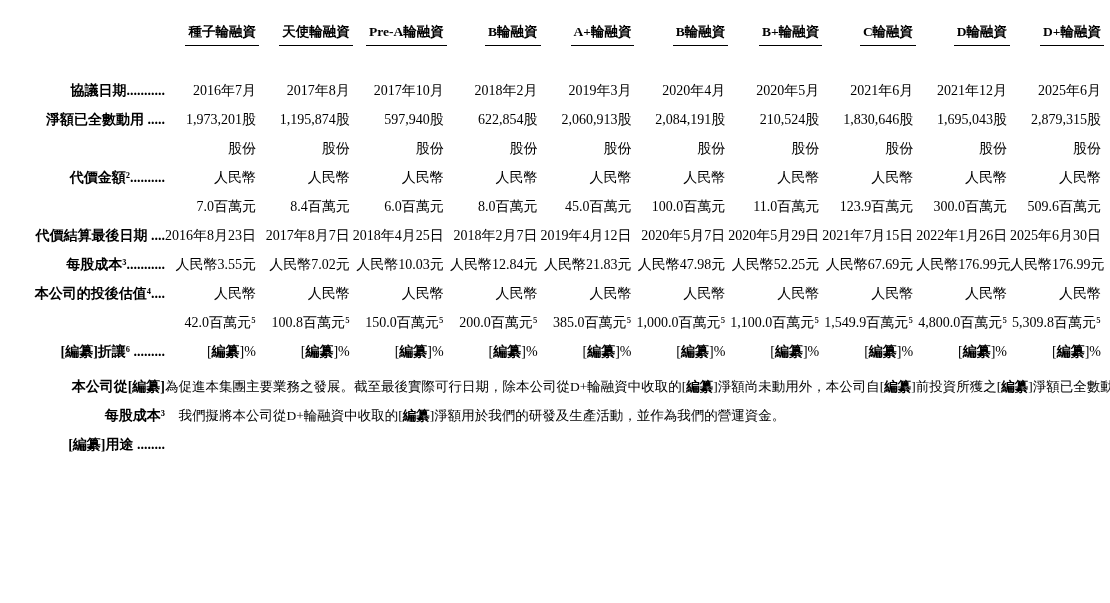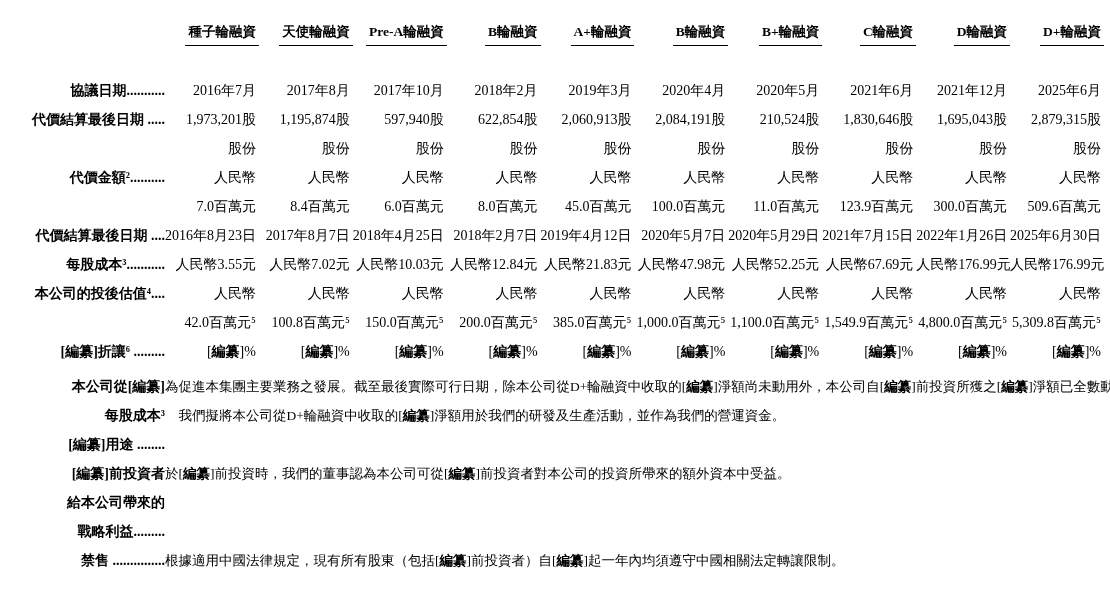--- a/index.html
+++ b/index.html
@@ -131,21 +131,21 @@
             <div class="cl">2021年6月</div>
           </td>
           <td class="cell">
             <div class="cl">2021年12月</div>
           </td>
           <td class="cell">
             <div class="cl">2025年6月</div>
           </td>
         </tr>
         <tr class="datarow">
-          <th class="rowlbl">代價結算最後日期 .....</th>
+          <th class="rowlbl">淨額已全數動用 .....</th>
           <td class="cell">
             <div class="cl">1,973,201股</div>
             <div class="cl">股份</div>
           </td>
           <td class="cell">
             <div class="cl">1,195,874股</div>
             <div class="cl">股份</div>
           </td>
           <td class="cell">
             <div class="cl">597,940股</div>
@@ -369,33 +369,15 @@
           <th class="rowlbl">
             <div class="cl">本公司從[<b class="redact">編纂</b>]</div>
             <div class="cl">　每股成本³</div>
             <div class="cl">　[<b class="redact">編纂</b>]用途 ........</div>
           </th>
           <td class="note" colspan="10">
             <div class="cl nowrap">為促進本集團主要業務之發展。截至最後實際可行日期，除本公司從D+輪融資中收取的[<b class="redact">編纂</b>]淨額尚未動用外，本公司自[<b class="redact">編纂</b>]前投資所獲之[<b class="redact">編纂</b>]淨額已全數動用。</div>
             <div class="cl nowrap">　我們擬將本公司從D+輪融資中收取的[<b class="redact">編纂</b>]淨額用於我們的研發及生產活動，並作為我們的營運資金。</div>
           </td>
         </tr>
-        <tr class="noterow">
-          <th class="rowlbl">
-            <div class="cl">[<b class="redact">編纂</b>]前投資者</div>
-            <div class="cl">　給本公司帶來的</div>
-            <div class="cl">　戰略利益.........</div>
-          </th>
-          <td class="note" colspan="10">
-            <div class="cl nowrap">於[<b class="redact">編纂</b>]前投資時，我們的董事認為本公司可從[<b class="redact">編纂</b>]前投資者對本公司的投資所帶來的額外資本中受益。</div>
-          </td>
-        </tr>
-        <tr class="noterow">
-          <th class="rowlbl">
-            <div class="cl">禁售 ...............</div>
-          </th>
-          <td class="note" colspan="10">
-            <div class="cl nowrap">根據適用中國法律規定，現有所有股東（包括[<b class="redact">編纂</b>]前投資者）自[<b class="redact">編纂</b>]起一年內均須遵守中國相關法定轉讓限制。</div>
-          </td>
-        </tr>
       </tbody>
   </table>
 </div>
 
 </body></html>

